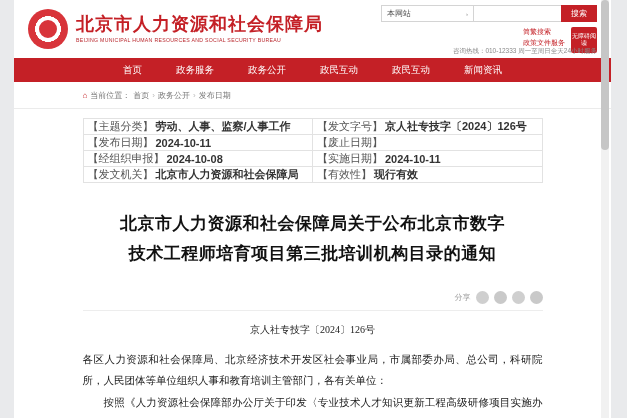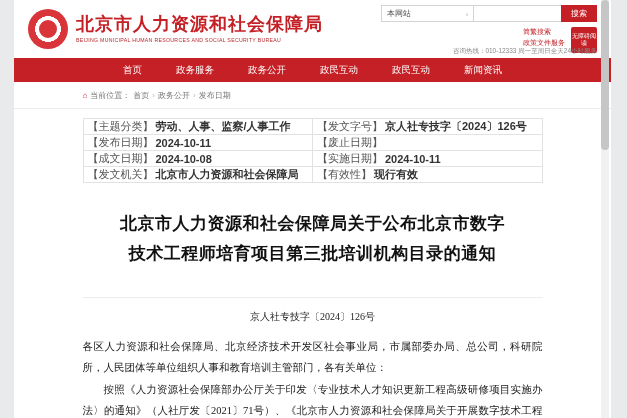--- a/index.html
+++ b/index.html
@@ -220,21 +220,21 @@
             <span class="k">【发布日期】</span>
             <span class="v">2024-10-11</span>
           </div>
           <div class="metacell wide">
             <span class="k">【废止日期】</span>
             <span class="v"></span>
           </div>
         </div>
         <div class="metarow">
           <div class="metacell wide">
-            <span class="k">【成文日期】</span>
+            <span class="k">【经组织申报】</span>
             <span class="v">2024-10-08</span>
           </div>
           <div class="metacell wide">
             <span class="k">【实施日期】</span>
             <span class="v">2024-10-11</span>
           </div>
         </div>
         <div class="metarow">
           <div class="metacell wide">
             <span class="k">【发文机关】</span>
@@ -246,20 +246,27 @@
           </div>
         </div>
       </div>
 
       <div class="doctitle">
         <div>北京市人力资源和社会保障局关于公布北京市数字</div>
         <div>技术工程师培育项目第三批培训机构目录的通知</div>
       </div>
 
       <div class="toolsrow">
+        <div class="sharebox">
+          <span class="lab">分享</span>
+          <span class="sicon"></span>
+          <span class="sicon g"></span>
+          <span class="sicon"></span>
+          <span class="sicon g"></span>
+        </div>
       </div>
       <div class="divider"></div>
 
       <div class="docnum">京人社专技字〔2024〕126号</div>
 
       <div class="bodytext">
         <p>各区人力资源和社会保障局、北京经济技术开发区社会事业局，市属部委办局、总公司，科研院所，人民团体等单位组织人事和教育培训主管部门，各有关单位：</p>
         <p class="indent">按照《人力资源社会保障部办公厅关于印发〈专业技术人才知识更新工程高级研修项目实施办法〉的通知》（人社厅发〔2021〕71号）、《北京市人力资源和社会保障局关于开展数字技术工程师培育项目第三批培训机构和评价机构遴选工作的通知》（京人社专技字〔2024〕91号）要求，经组织申报、专家评审、网上公示等程序，现将北京市数字技术工程师培育项目第三批培训机构目录予以公布，有效期至2027年10月7日。</p>
       </div>
 

